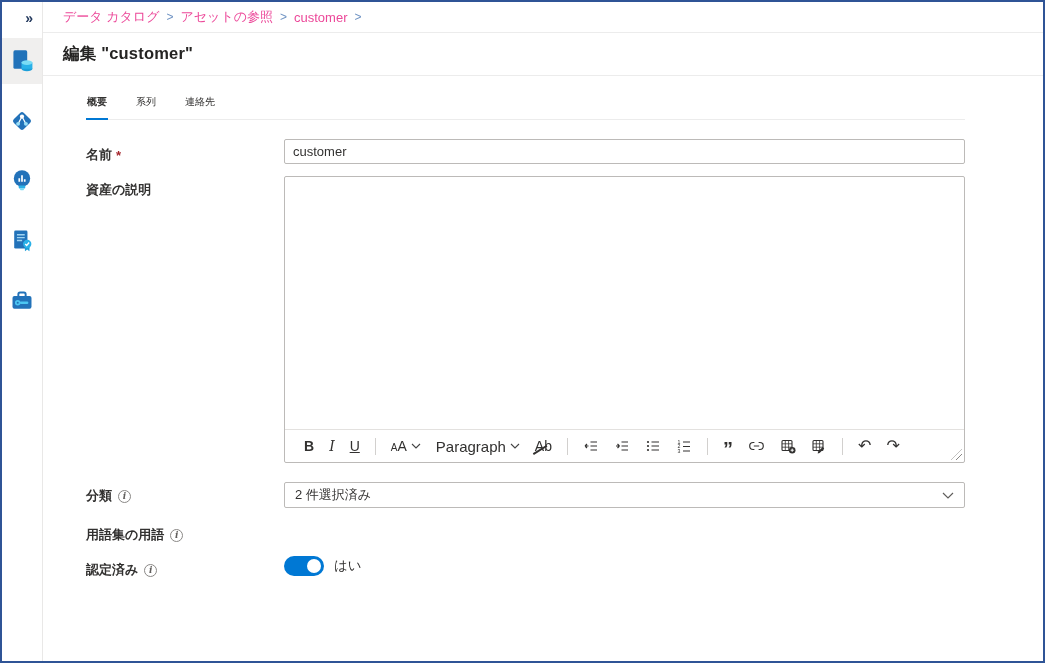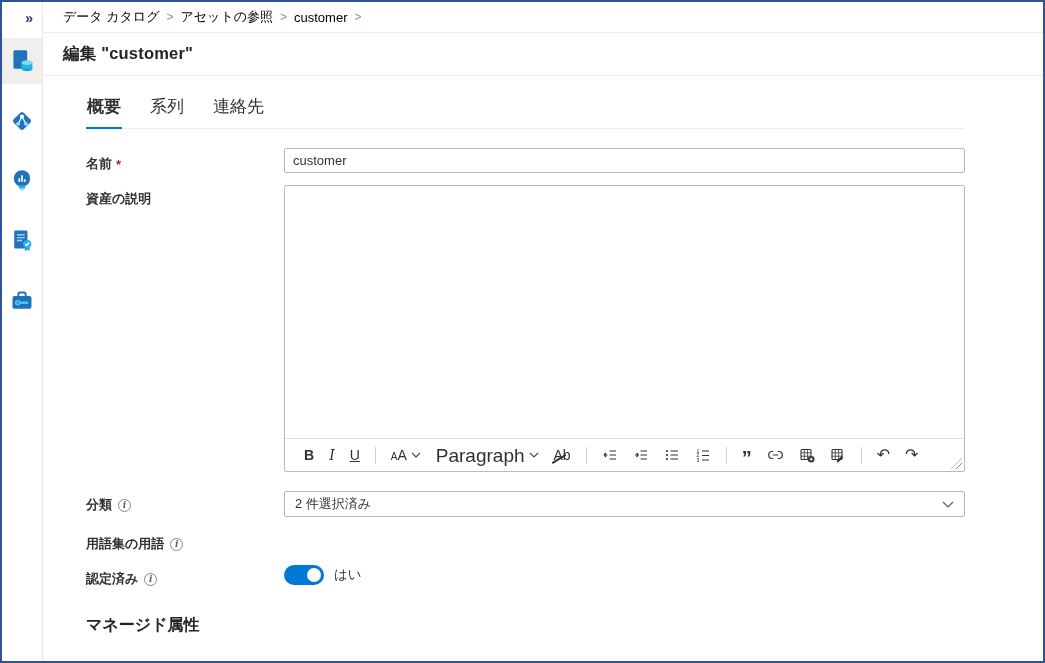--- a/index.html
+++ b/index.html
@@ -40,35 +40,35 @@
   
   .main { flex:1; display:flex; flex-direction:column; min-width:0; background:#fff; }
 
   .breadcrumb-bar {
     height:31px; flex-shrink:0;
     display:flex; align-items:center; gap:7px;
     padding:0 20px;
     border-bottom:1px solid #ececec;
     font-size:13px;
   }
-  .breadcrumb-bar a { color:#000000; text-decoration:none; cursor:pointer; }
+  .breadcrumb-bar a { color:#ec4899; text-decoration:none; cursor:pointer; }
   .crumb-sep { color:#6f93c3; font-size:12px; }
 
   .title-bar {
     height:43px; flex-shrink:0;
     display:flex; align-items:center; padding:0 20px;
     border-bottom:1px solid #ececec;
   }
   .title-bar h1 { font-size:16.5px; font-weight:700; color:#252423; letter-spacing:.2px; }
 
   .content { flex:1; padding:17px 78px 0 43px; overflow:hidden; }
 
   
   .tabstrip { display:flex; gap:27px; border-bottom:1px solid #ececec; }
-  .tab { padding:2px 1px 9px; font-size:17px; color:#323130; cursor:pointer; }
+  .tab { padding:2px 1px 9px; font-size:10px; color:#323130; cursor:pointer; }
   .tab.active { font-weight:700; border-bottom:2px solid #0078d4; margin-bottom:-1px; }
 
   
   .row { display:flex; align-items:flex-start; }
   .row-label {
     width:198px; flex-shrink:0;
     font-weight:700; font-size:13px; color:#323130;
     padding-top:5px; display:flex; align-items:center; gap:6px;
   }
   .row-control { flex:1; min-width:0; display:flex; align-items:center; }
@@ -106,21 +106,21 @@
     color:#323130; padding:3px 7px; border-radius:2px;
     display:flex; align-items:center; gap:4px; line-height:1;
   }
   .tb svg { display:block; }
   .tb-bold { font-weight:800; }
   .tb-italic { font-family:"DejaVu Serif","Liberation Serif",serif; font-style:italic; }
   .tb-underline { text-decoration:underline; }
   .tb-sep { width:1px; height:17px; background:#d2d0ce; margin:0 7px; flex-shrink:0; }
   .aa-glyph { display:inline-block; font-size:14px; }
   .aa-glyph::first-letter { font-size:10px; }
-  .tb-paragraph span { font-size:19px; }
+  .tb-paragraph span { font-size:15px; }
   .tb-clearfmt { position:relative; }
   .tb-clearfmt::after {
     content:""; position:absolute; left:4px; bottom:5px;
     width:16px; height:1.6px; background:#323130; transform:rotate(-32deg);
   }
   .tb-quote { font-size:20px; font-weight:700; transform:translateY(3px); }
   .tb-undo,.tb-redo { font-size:16px; }
   .resize-handle {
     position:absolute; right:2px; bottom:2px; width:11px; height:11px; cursor:nwse-resize;
     background:repeating-linear-gradient(135deg,transparent 0 3px,#8a8886 3px 4px);
@@ -377,17 +377,16 @@
           <span class="info">i</span>
         </div>
         <div class="row-control">
           <div class="toggle">
               <div class="knob"></div>
             </div>
           <span class="toggle-label">はい</span>
         </div>
       </div>
 
-      <h2 class="managed-title">マネージド属性</h2>
 
     </div>
   </main>
 </div>
 
 </body></html>

